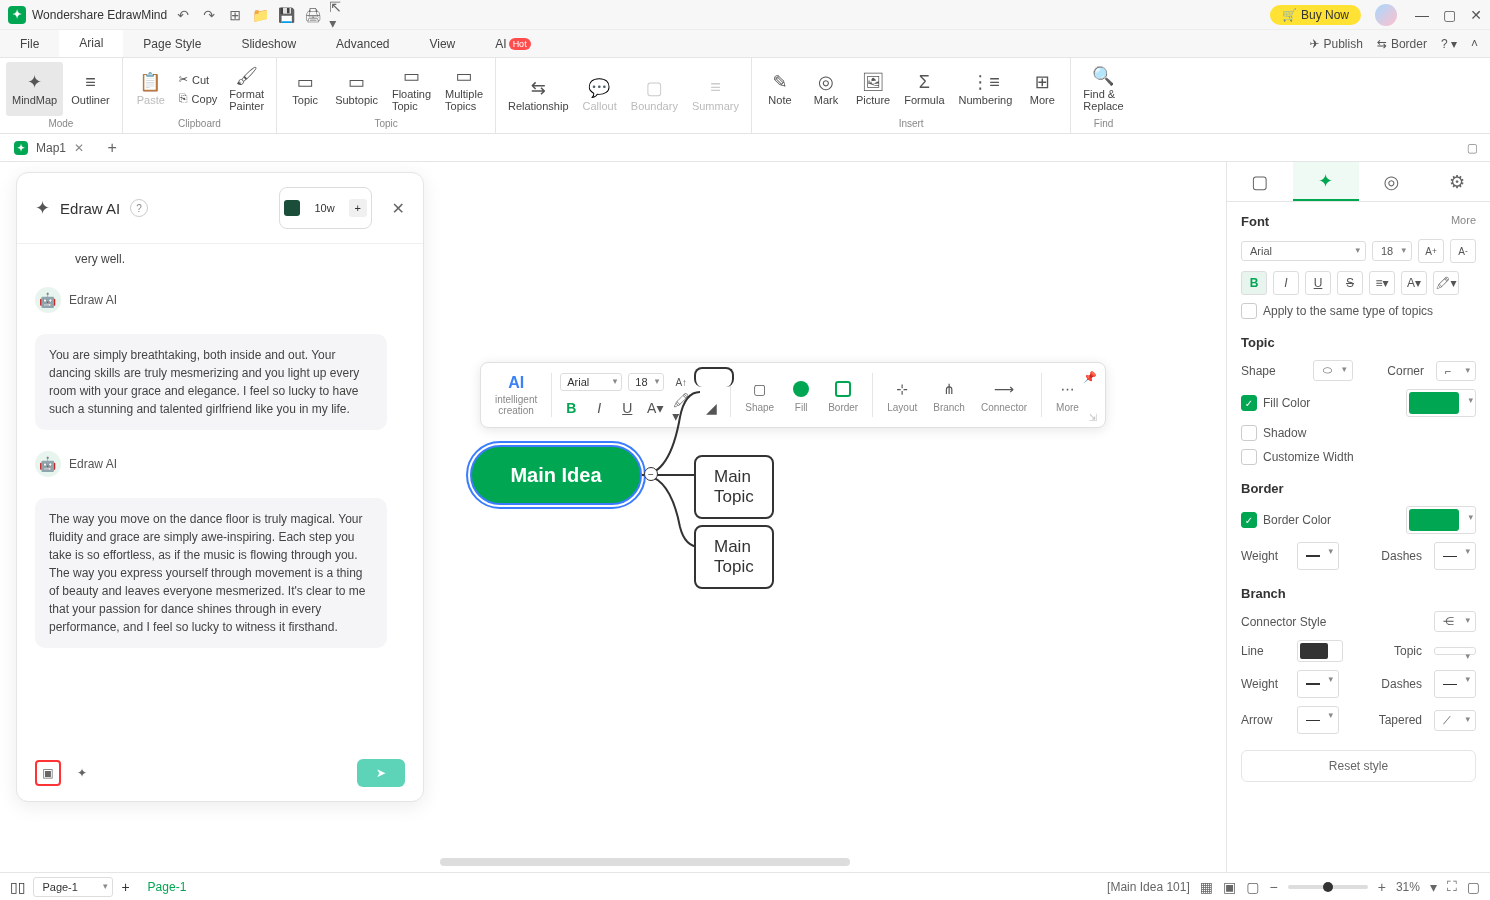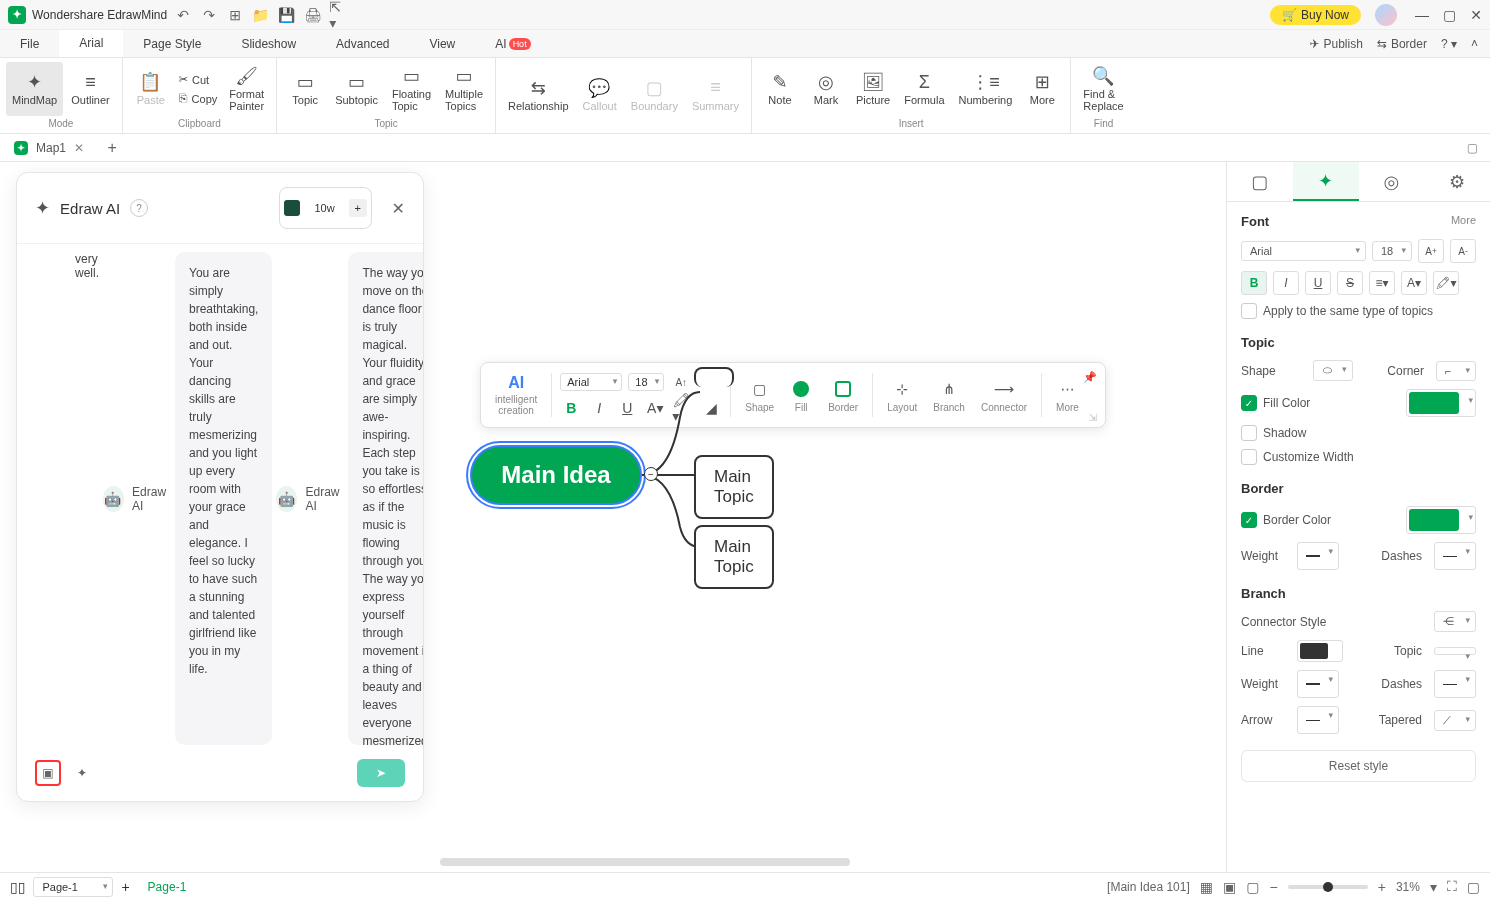--- a/index.html
+++ b/index.html
@@ -37,35 +37,35 @@
 .canvas-wrap{flex:1;position:relative;background:#fff;overflow:hidden}
 .ai-panel{position:absolute;left:16px;top:10px;width:408px;height:630px;background:#fff;border:1px solid #e5e5e5;border-radius:12px;box-shadow:0 4px 20px rgba(0,0,0,0.08);display:flex;flex-direction:column;padding:0}
 .ai-header{display:flex;align-items:center;gap:10px;padding:14px 18px;border-bottom:1px solid #f0f0f0}
 .ai-header-icon{font-size:18px;color:#555}
 .ai-title{font-size:15px;color:#333}
 .ai-help{width:18px;height:18px;border:1px solid #ccc;border-radius:50%;display:flex;align-items:center;justify-content:center;font-size:10px;color:#888}
 .ai-credits{margin-left:auto;display:flex;align-items:center;gap:14px;border:1px solid #ddd;border-radius:8px;padding:11px 4px;font-size:11px}
 .ai-credits-icon{width:16px;height:16px;background:#1a4d3a;border-radius:3px}
 .ai-credits-plus{width:18px;height:18px;background:#f0f0f0;display:flex;align-items:center;justify-content:center;border-radius:3px}
 .ai-close{margin-left:10px;font-size:16px;color:#666;cursor:pointer}
-.ai-body{flex:1;overflow-y:auto;padding:8px 18px;display:flex;flex-direction:row;gap:4px}
+.ai-body{flex:1;overflow-y:auto;padding:8px 18px;display:flex;flex-direction:column;gap:21px}
 .ai-body::-webkit-scrollbar{width:6px}
 .ai-body::-webkit-scrollbar-thumb{background:#ccc;border-radius:3px}
 .user-msg{align-self:flex-end;background:#f5f5f7;border-radius:10px;padding:10px 14px;font-size:12px;color:#444;max-width:85%}
 .bot-row{display:flex;align-items:center;gap:8px}
 .bot-avatar{width:26px;height:26px;border-radius:50%;background:#e8f5ee;display:flex;align-items:center;justify-content:center;font-size:14px}
 .bot-name{font-size:12px;color:#555}
 .bot-msg{background:#f5f5f7;border-radius:10px;padding:12px 14px;font-size:12px;color:#444;line-height:1.5;max-width:95%}
 .ai-input-wrap{border:1px solid #e0e0e0;border-radius:8px;margin:8px 18px;padding:10px 12px;font-size:12px;color:#aaa;line-height:1.4;min-height:60px}
 .ai-footer{display:flex;align-items:center;padding:6px 18px 14px;gap:8px}
 .ai-footer-btn{width:26px;height:26px;display:flex;align-items:center;justify-content:center;color:#666;cursor:pointer}
 .ai-footer-btn.highlighted{border:2px solid #ff3333;border-radius:4px}
 .ai-send{margin-left:auto;background:#5dd4b8;color:#fff;width:48px;height:28px;border-radius:6px;display:flex;align-items:center;justify-content:center;cursor:pointer}
 .mindmap{position:absolute;left:470px;top:265px}
-.main-idea{position:absolute;left:0;top:18px;width:172px;height:60px;background:#00a651;border-radius:30px;display:flex;align-items:center;justify-content:center;color:#fff;font-size:24px;font-weight:600;border:2px solid #3b7cff;outline:2px solid #3b7cff;outline-offset:2px}
+.main-idea{position:absolute;left:0;top:18px;width:172px;height:60px;background:#00a651;border-radius:30px;display:flex;align-items:center;justify-content:center;color:#fff;font-size:20px;font-weight:600;border:2px solid #3b7cff;outline:2px solid #3b7cff;outline-offset:2px}
 .topic-box{position:absolute;border:2px solid #333;border-radius:8px;padding:10px 18px;font-size:17px;color:#333;background:#fff;font-weight:500}
 .connector{position:absolute;stroke:#333;fill:none;stroke-width:2}
 .float-toolbar{position:absolute;left:480px;top:200px;background:#fff;border:1px solid #e0e0e0;border-radius:8px;box-shadow:0 2px 12px rgba(0,0,0,0.1);display:flex;align-items:center;padding:4px 8px;gap:4px;height:66px}
 .ft-group{display:flex;flex-direction:column;align-items:center;gap:2px;padding:0 6px}
 .ft-divider{width:1px;height:44px;background:#e5e5e5;margin:0 4px}
 .ft-label{font-size:10px;color:#888}
 .ft-row{display:flex;align-items:center;gap:6px}
 .ft-icon{width:22px;height:22px;display:flex;align-items:center;justify-content:center;font-size:14px;color:#555;cursor:pointer;border-radius:3px}
 .ft-select{border:1px solid #ddd;border-radius:3px;padding:2px 18px 2px 6px;font-size:11px;position:relative;cursor:pointer;background:#fff}
 .ft-select::after{content:"▾";position:absolute;right:4px;top:2px;font-size:9px;color:#888}

